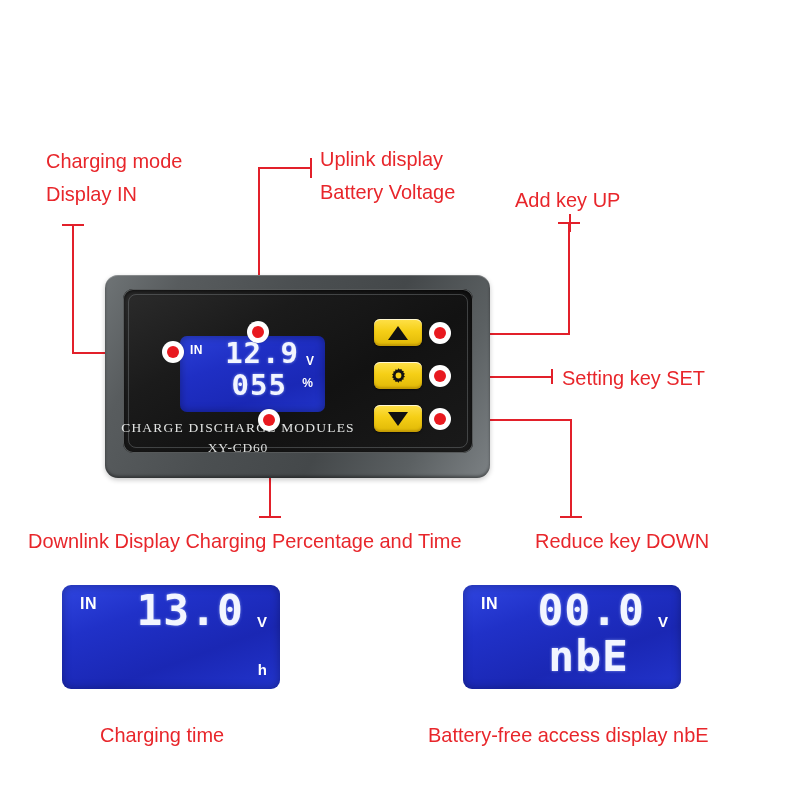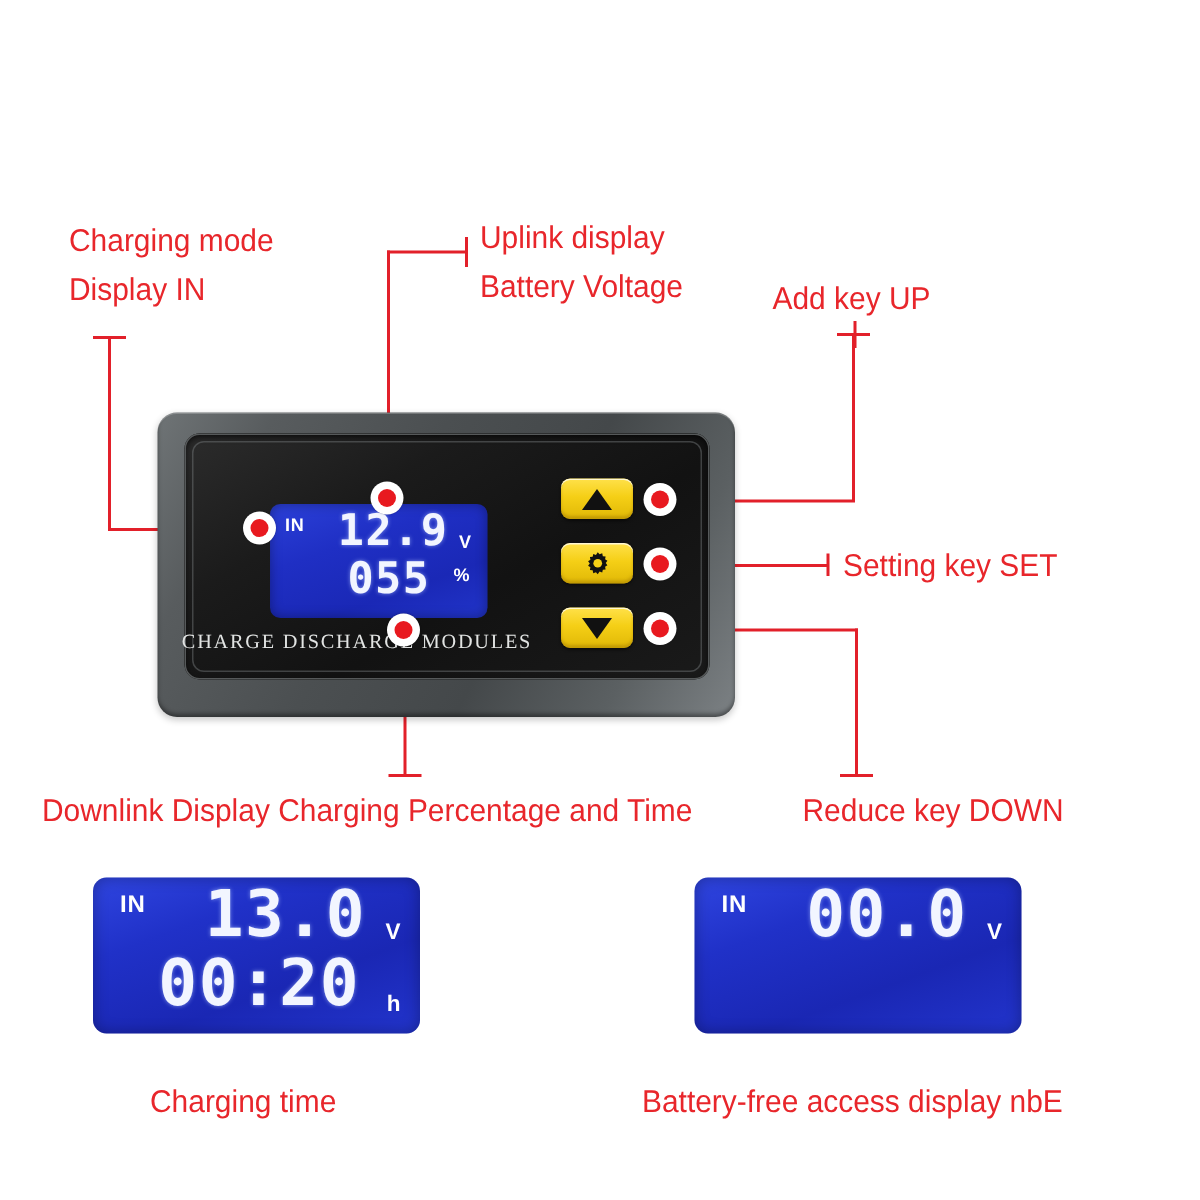--- a/index.html
+++ b/index.html
@@ -241,20 +241,21 @@
   <div class="lcd-main">
     <div class="lcd-in">IN</div>
     <div class="seg lcd-row1">12.9</div>
     <div class="lcd-unit1">V</div>
     <div class="seg lcd-row2">055</div>
     <div class="lcd-unit2">%</div>
   </div>
 
   <div class="brand-wrap">
     <div class="brand1">CHARGE DISCHARGE MODULES</div>
+    <div class="brand2">XY-CD60</div>
   </div>
 
   <div class="btn" style="left:374px;top:319px;">
     <div class="tri tri-up"></div>
   </div>
   <div class="btn" style="left:374px;top:362px;">
     <div class="gear">
       <svg width="17" height="17" viewBox="0 0 24 24">
         <path fill="#111" d="M12 1.6l1.7 2.0 2.5-0.9 0.6 2.6 2.6 0.3-0.5 2.6 2.2 1.4-1.6 2.1 1.6 2.1-2.2 1.4 0.5 2.6-2.6 0.3-0.6 2.6-2.5-0.9L12 22.4l-1.7-2.0-2.5 0.9-0.6-2.6-2.6-0.3 0.5-2.6L2.9 14.4l1.6-2.1-1.6-2.1 2.2-1.4-0.5-2.6 2.6-0.3 0.6-2.6 2.5 0.9z"></path>
         <circle cx="12" cy="12" r="4.1" fill="#f5cf16"></circle>
@@ -269,26 +270,26 @@
   <div class="dot" style="left:247px;top:321px;"></div>
   <div class="dot" style="left:258px;top:409px;"></div>
   <div class="dot" style="left:429px;top:322px;"></div>
   <div class="dot" style="left:429px;top:365px;"></div>
   <div class="dot" style="left:429px;top:408px;"></div>
 
   <div class="panel" style="left:62px;top:585px;">
     <div class="p-in">IN</div>
     <div class="seg p-row1">13.0</div>
     <div class="p-u1">V</div>
-    <div class="seg p-row2">00:20</div>
     <div class="p-u2">h</div>
   </div>
   <div class="cap" style="left:100px;top:723px;">Charging time</div>
 
   <div class="panel" style="left:463px;top:585px;">
     <div class="p-in">IN</div>
     <div class="seg p-row1">00.0</div>
     <div class="p-u1">V</div>
+    <div class="seg p-row2 word">nbE</div>
     <div class="p-u2"></div>
   </div>
   <div class="cap" style="left:428px;top:723px;">Battery-free access display nbE</div>
 
 </div>
 
 </body></html>

